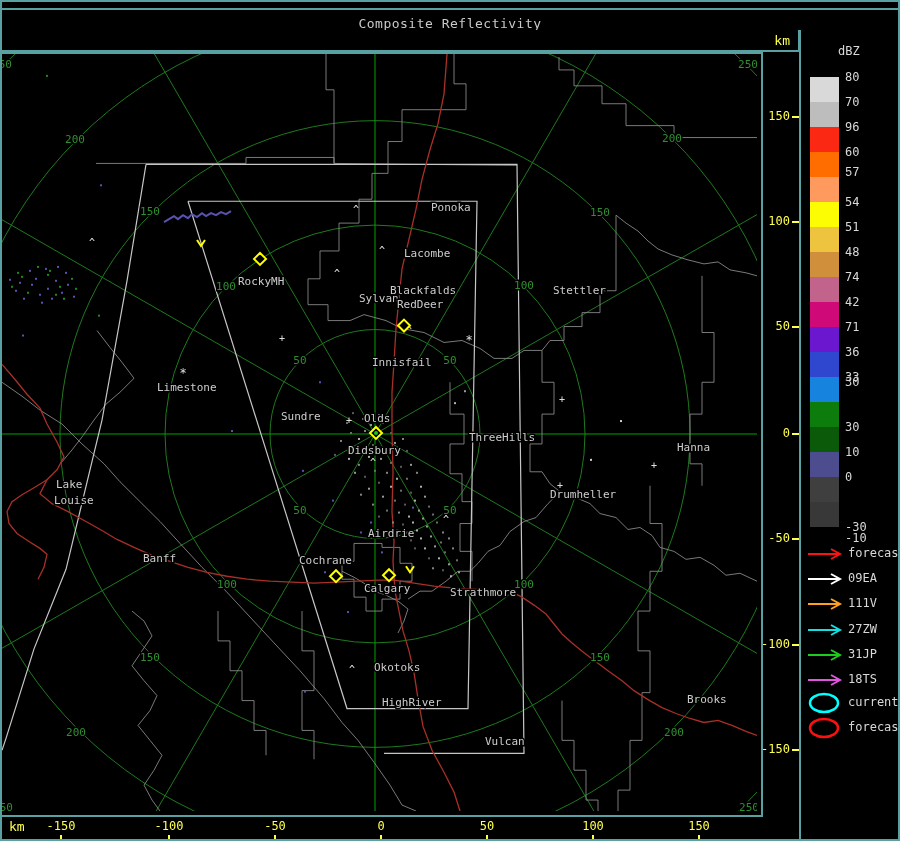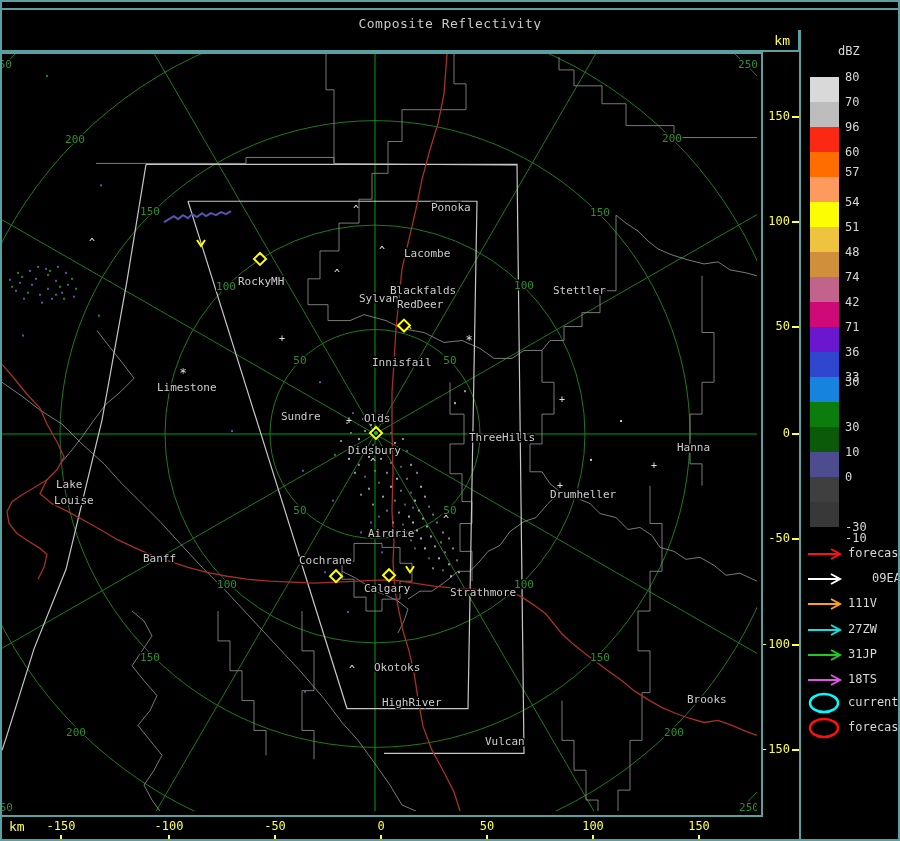--- a/index.html
+++ b/index.html
@@ -381,21 +381,21 @@
     <div id="legend">
         <svg width="38" height="14" class="lg-icon" style="top: 517px;">
           <line x1="2" y1="7" x2="33" y2="7" stroke="#f81414" stroke-width="2"></line>
           <polyline points="25,2 34,7 25,12" fill="none" stroke="#f81414" stroke-width="2"></polyline>
         </svg>
         <div class="lg-label" style="top: 516px;">forecast</div>
         <svg width="38" height="14" class="lg-icon" style="top: 542.2px;">
           <line x1="2" y1="7" x2="33" y2="7" stroke="#ffffff" stroke-width="2"></line>
           <polyline points="25,2 34,7 25,12" fill="none" stroke="#ffffff" stroke-width="2"></polyline>
         </svg>
-        <div class="lg-label" style="top: 541.2px; margin-left: 24px;">09EA</div>
+        <div class="lg-label" style="top: 541.2px;">09EA</div>
         <svg width="38" height="14" class="lg-icon" style="top: 567.4px;">
           <line x1="2" y1="7" x2="33" y2="7" stroke="#ff9f1f" stroke-width="2"></line>
           <polyline points="25,2 34,7 25,12" fill="none" stroke="#ff9f1f" stroke-width="2"></polyline>
         </svg>
         <div class="lg-label" style="top: 566.4px;">111V</div>
         <svg width="38" height="14" class="lg-icon" style="top: 592.6px;">
           <line x1="2" y1="7" x2="33" y2="7" stroke="#12e0e0" stroke-width="2"></line>
           <polyline points="25,2 34,7 25,12" fill="none" stroke="#12e0e0" stroke-width="2"></polyline>
         </svg>
         <div class="lg-label" style="top: 591.6px;">27ZW</div>

